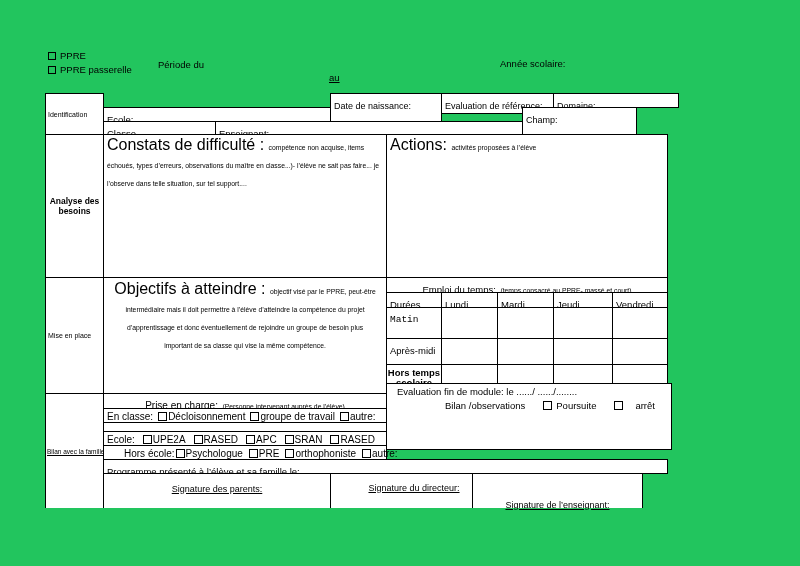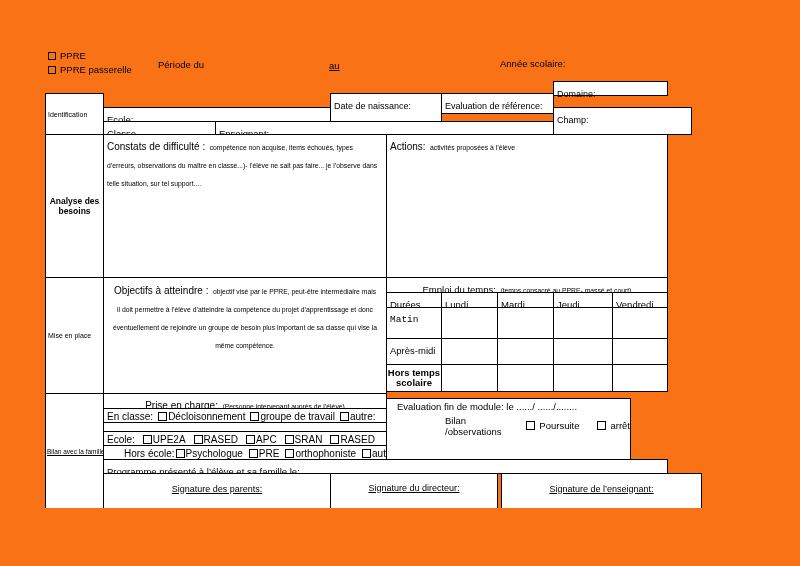--- a/index.html
+++ b/index.html
@@ -1,23 +1,23 @@
 <!DOCTYPE html>
 <html><head>
 <meta charset="utf-8">
 <style>
   html,body{margin:0;padding:0;background:#fff;}
-  #page{position:relative;width:800px;height:566px;background:#f97316;
+  #page{position:relative;width:800px;height:566px;background:#22c55e;
         font-family:"Liberation Sans",sans-serif;color:#000;overflow:hidden;}
   .cell{position:absolute;box-sizing:border-box;border:1px solid #000;background:#fff;}
   .cell.nb{border-bottom:none;text-decoration:underline;}
   .pad{padding:1px 3px;}
   .lbl{font-size:9.5px;line-height:1.15;}
   .lbl9{font-size:9px;line-height:1.2;}
-  .ttl{font-size:10px;line-height:1.1;}
+  .ttl{font-size:16px;line-height:1.1;}
   .sm{font-size:6.8px;line-height:1.25;}
   .tiny{font-size:7px;}
   .ctr{text-align:center;}
   .vctr{display:flex;align-items:center;}
   .hvctr{display:flex;align-items:center;justify-content:center;text-align:center;font-weight:bold;}
   .cb{display:inline-block;width:7px;height:7px;border:1px solid #000;flex:none;}
   .cbin{display:inline-block;width:7px;height:7px;border:1px solid #000;vertical-align:-1px;margin-right:1px;}
   .cbtop{position:absolute;width:8px;height:8px;border:1px solid #000;box-sizing:border-box;}
   .abslbl{position:absolute;font-size:9.5px;white-space:nowrap;}
   .optrow{display:flex;align-items:center;font-size:10px;padding:1px 0 0 3px;white-space:nowrap;}
@@ -28,45 +28,45 @@
 </head>
 <body>
 
 <div id="page">
 
   <span class="cbtop" style="left:48px;top:52px;"></span>
   <span class="abslbl" style="left:60px;top:50px;">PPRE</span>
   <span class="cbtop" style="left:48px;top:66px;"></span>
   <span class="abslbl" style="left:60px;top:64px;">PPRE passerelle</span>
   <span class="abslbl" style="left:158px;top:59px;">Période du</span>
-  <span class="abslbl" style="left:329px;top:60px;text-decoration:underline;">au</span>
+  <span class="abslbl" style="left:329px;top:72px;text-decoration:underline;">au</span>
   <span class="abslbl" style="left:500px;top:58px;">Année scolaire:</span>
 
   <div class="cell vctr" style="left:45px;top:93px;width:59px;height:42px;padding-left:2px;">
     <span class="tiny">Identification</span>
   </div>
   <div class="cell pad" style="left:103px;top:107px;width:228px;height:15px;">
     <span class="lbl">Ecole:</span>
   </div>
   <div class="cell pad" style="left:103px;top:121px;width:113px;height:14px;">
     <span class="lbl">Classe</span>
   </div>
   <div class="cell pad" style="left:215px;top:121px;width:339px;height:14px;">
     <span class="lbl">Enseignant:</span>
   </div>
   <div class="cell pad" style="left:330px;top:93px;width:112px;height:29px;">
     <span class="lbl9">Date de naissance:</span>
   </div>
   <div class="cell pad" style="left:441px;top:93px;width:113px;height:21px;">
     <span class="lbl9">Evaluation de référence:</span>
   </div>
-  <div class="cell pad" style="left:553px;top:81px;width:115px;height:15px;">
+  <div class="cell pad" style="left:553px;top:93px;width:126px;height:15px;">
     <span class="lbl9">Domaine:</span>
   </div>
-  <div class="cell pad" style="left:553px;top:107px;width:139px;height:28px;">
+  <div class="cell pad" style="left:522px;top:107px;width:115px;height:28px;">
     <span class="lbl9">Champ:</span>
   </div>
 
   <div class="cell hvctr" style="left:45px;top:134px;width:59px;height:144px;">
     <span style="font-size:8.5px;line-height:1.2;">Analyse des besoins</span>
   </div>
   <div class="cell pad mix" style="left:103px;top:134px;width:284px;height:144px;">
     <span class="ttl">Constats de difficulté :</span>
     <span class="sm">compétence non acquise, items échoués, types d’erreurs, observations du maître en classe...)- l’élève ne sait pas faire... je l’observe dans telle situation, sur tel support....</span>
   </div>
@@ -177,42 +177,42 @@
     <span class="opt">
         <span class="cbin"></span>
         <span>orthophoniste</span>
       </span>
     <span class="opt">
         <span class="cbin"></span>
         <span>autre:</span>
       </span>
   </div>
 
-  <div class="cell" style="left:386px;top:398px;width:245px;height:67px;">
+  <div class="cell" style="left:386px;top:383px;width:286px;height:67px;">
     <div class="lbl" style="padding:3px 0 0 10px;">Evaluation fin de module: le ....../ ....../........</div>
     <div style="display:flex;align-items:center;margin:2px 0 0 58px;gap:18px;font-size:9.5px;">
       <span>Bilan /observations</span>
       <span class="opt" style="gap:4px;">
           <span class="cb"></span>
           <span>Poursuite</span>
         </span>
-      <span class="opt" style="gap:4px;justify-content:flex-end;">
+      <span class="opt" style="gap:12px;justify-content:flex-end;">
           <span class="cb"></span>
           <span>arrêt</span>
         </span>
     </div>
   </div>
 
   <div class="cell pad" style="left:103px;top:459px;width:565px;height:15px;">
     <span class="lbl">Programme présenté à l’élève et sa famille le:</span>
   </div>
 
   <div class="cell nb ctr" style="left:103px;top:473px;width:228px;height:35px;padding-top:4px;">
     <span class="lbl9">Signature des parents:</span>
   </div>
   <div class="cell nb ctr" style="left:330px;top:473px;width:168px;height:35px;padding-top:3px;">
     <span class="lbl9">Signature du directeur:</span>
   </div>
-  <div class="cell nb ctr" style="left:501px;top:473px;width:201px;height:35px;padding-top:4px;">
+  <div class="cell nb ctr" style="left:472px;top:473px;width:171px;height:35px;padding-top:20px;">
     <span class="lbl9">Signature de l’enseignant:</span>
   </div>
 
 </div>
 
 </body></html>

